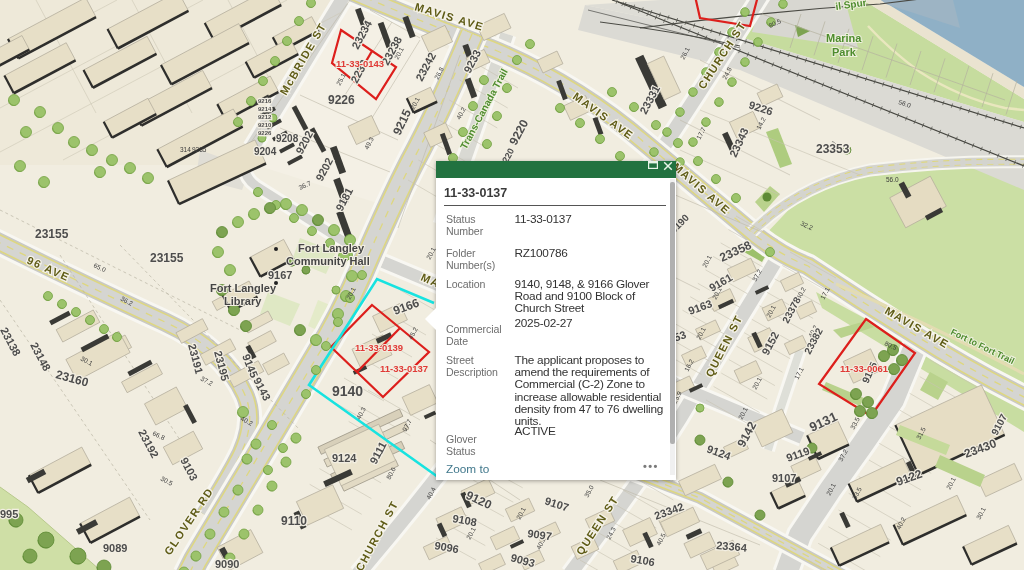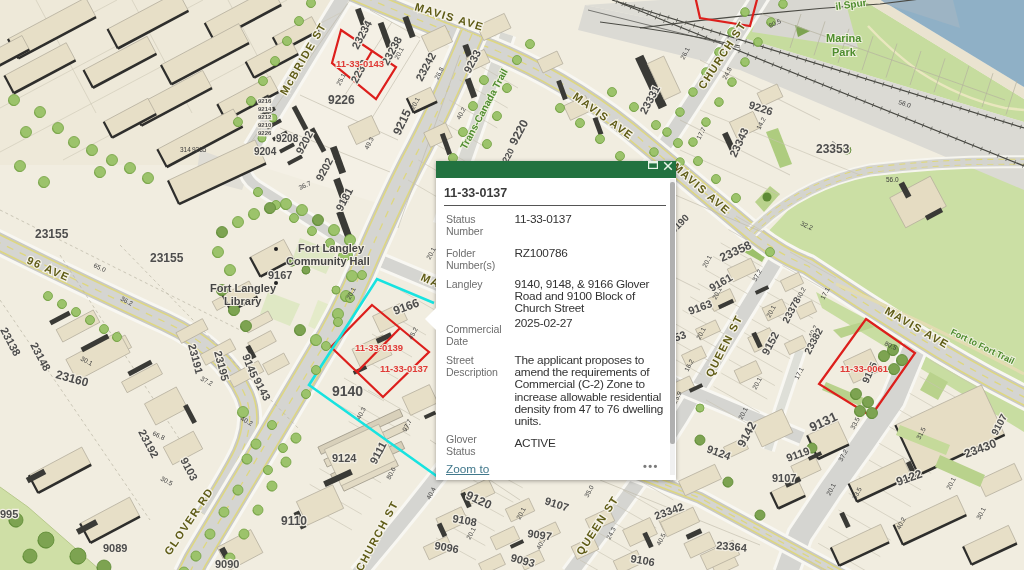--- a/index.html
+++ b/index.html
@@ -11,21 +11,21 @@
 .red{fill:#e03a36;font-weight:bold;paint-order:stroke;stroke:#f2eee2;stroke-width:2px;font-family:"Liberation Sans",sans-serif}
 .poi{fill:#454545;font-weight:bold;paint-order:stroke;stroke:#f2eee2;stroke-width:2px;font-family:"Liberation Sans",sans-serif}
 
 #popup{position:absolute;left:436px;top:161px;width:240px;height:319px;background:#fff;box-shadow:0 1px 4px rgba(0,0,0,.35)}
 #phead{position:absolute;left:0;top:0;width:240px;height:17px;background:#227240}
 #beak{position:absolute;left:-11px;top:147px;width:0;height:0;border-top:11px solid transparent;border-bottom:11px solid transparent;border-right:11px solid #fff}
 #ptitle{position:absolute;left:8px;top:25px;font-size:12.5px;font-weight:bold;color:#3b3b3b;letter-spacing:0}
 #pdiv{position:absolute;left:8px;top:43.5px;width:222px;height:1px;background:#555}
 .plab{position:absolute;left:10px;width:58px;font-size:10.6px;line-height:12.2px;color:#6e6e6e;letter-spacing:-.1px}
 .pval{position:absolute;left:78.5px;width:152px;font-size:11.8px;line-height:12.2px;color:#323232;letter-spacing:-.25px}
-#zoomto{position:absolute;left:10px;top:301px;font-size:11.8px;color:#41788c;text-decoration:underline}
+#zoomto{position:absolute;left:10px;top:301px;font-size:11.8px;color:#41788c;}
 #dots{position:absolute;left:207px;top:299px;font-size:11px;color:#7a7a7a;letter-spacing:1.4px;font-weight:bold}
 #sbar{position:absolute;right:1px;top:18px;width:5px;height:296px;background:#f0f0f0}
 #sthumb{position:absolute;right:1px;top:21px;width:5px;height:262px;background:#b0b0b0;border-radius:2px}
 .picon{position:absolute;top:4.5px}
 </style>
 </head>
 <body>
 <div id="map">
 <svg width="1024" height="570" viewBox="0 0 1024 570">
 
@@ -1556,26 +1556,26 @@
           <path d="M1.2 1.2 L8.8 8.8 M8.8 1.2 L1.2 8.8" stroke="#e8f4e8" stroke-width="1.5"></path>
         </svg>
   </div>
   <div id="beak"></div>
   <div id="ptitle">11-33-0137</div>
   <div id="pdiv"></div>
   <div class="plab" style="top:52px">Status Number</div>
   <div class="pval" style="top:52px">11-33-0137</div>
   <div class="plab" style="top:86px">Folder Number(s)</div>
   <div class="pval" style="top:86px">RZ100786</div>
-  <div class="plab" style="top:117px">Langley</div>
+  <div class="plab" style="top:117px">Location</div>
   <div class="pval" style="top:117px">9140, 9148, &amp; 9166 Glover Road and 9100 Block of Church Street</div>
   <div class="plab" style="top:161.5px">Commercial Date</div>
   <div class="pval" style="top:156px">2025-02-27</div>
   <div class="plab" style="top:193px">Street Description</div>
   <div class="pval" style="top:193px">The applicant proposes to amend the requirements of Commercial (C-2) Zone to increase allowable residential density from 47 to 76 dwelling units.</div>
   <div class="plab" style="top:272px">Glover Status</div>
-  <div class="pval" style="top:276px">ACTIVE</div>
+  <div class="pval" style="top:264px">ACTIVE</div>
   <div id="zoomto">Zoom to</div>
   <div id="dots">•••</div>
   <div id="sbar"></div>
   <div id="sthumb"></div>
 </div>
 </div>
 
 </body></html>

